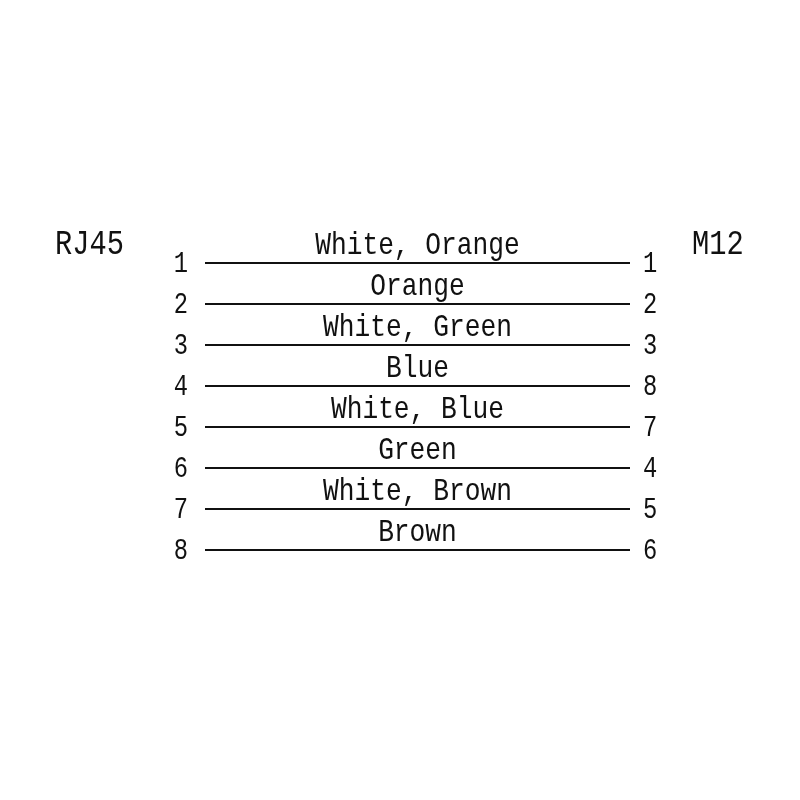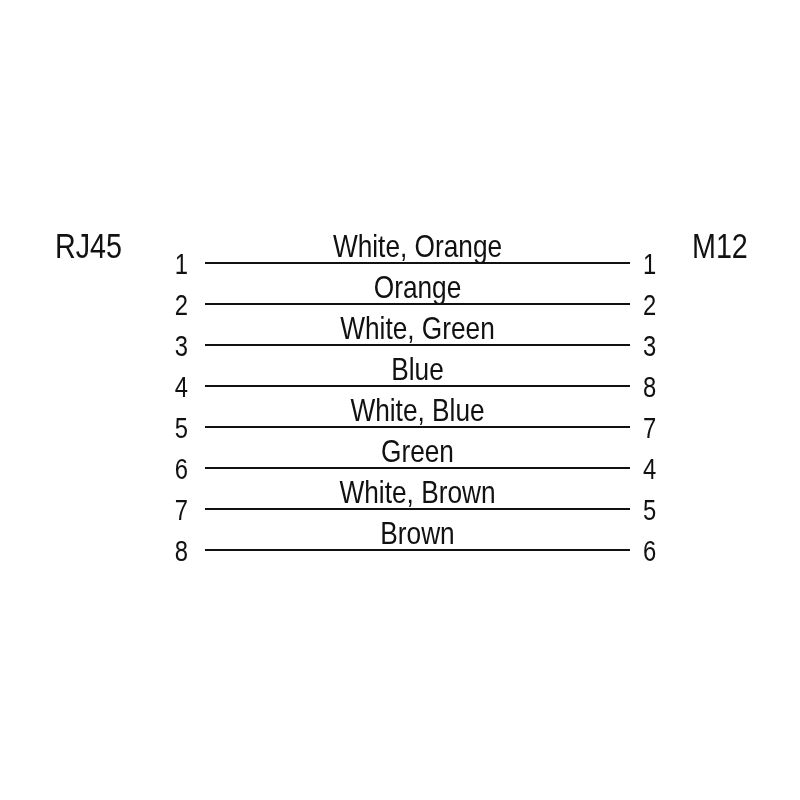--- a/index.html
+++ b/index.html
@@ -5,21 +5,21 @@
   html, body {
     margin: 0;
     padding: 0;
   }
   .page {
     position: relative;
     width: 800px;
     height: 800px;
     background: #ffffff;
     overflow: hidden;
-    font-family: Liberation Sans, sans-serif;
+    font-family: Liberation Mono, monospace;
     color: #111111;
   }
   .connector-label {
     position: absolute;
     top: 228px;
     font-size: 35px;
     line-height: 35px;
     white-space: nowrap;
     transform: scaleX(0.82);
   }

